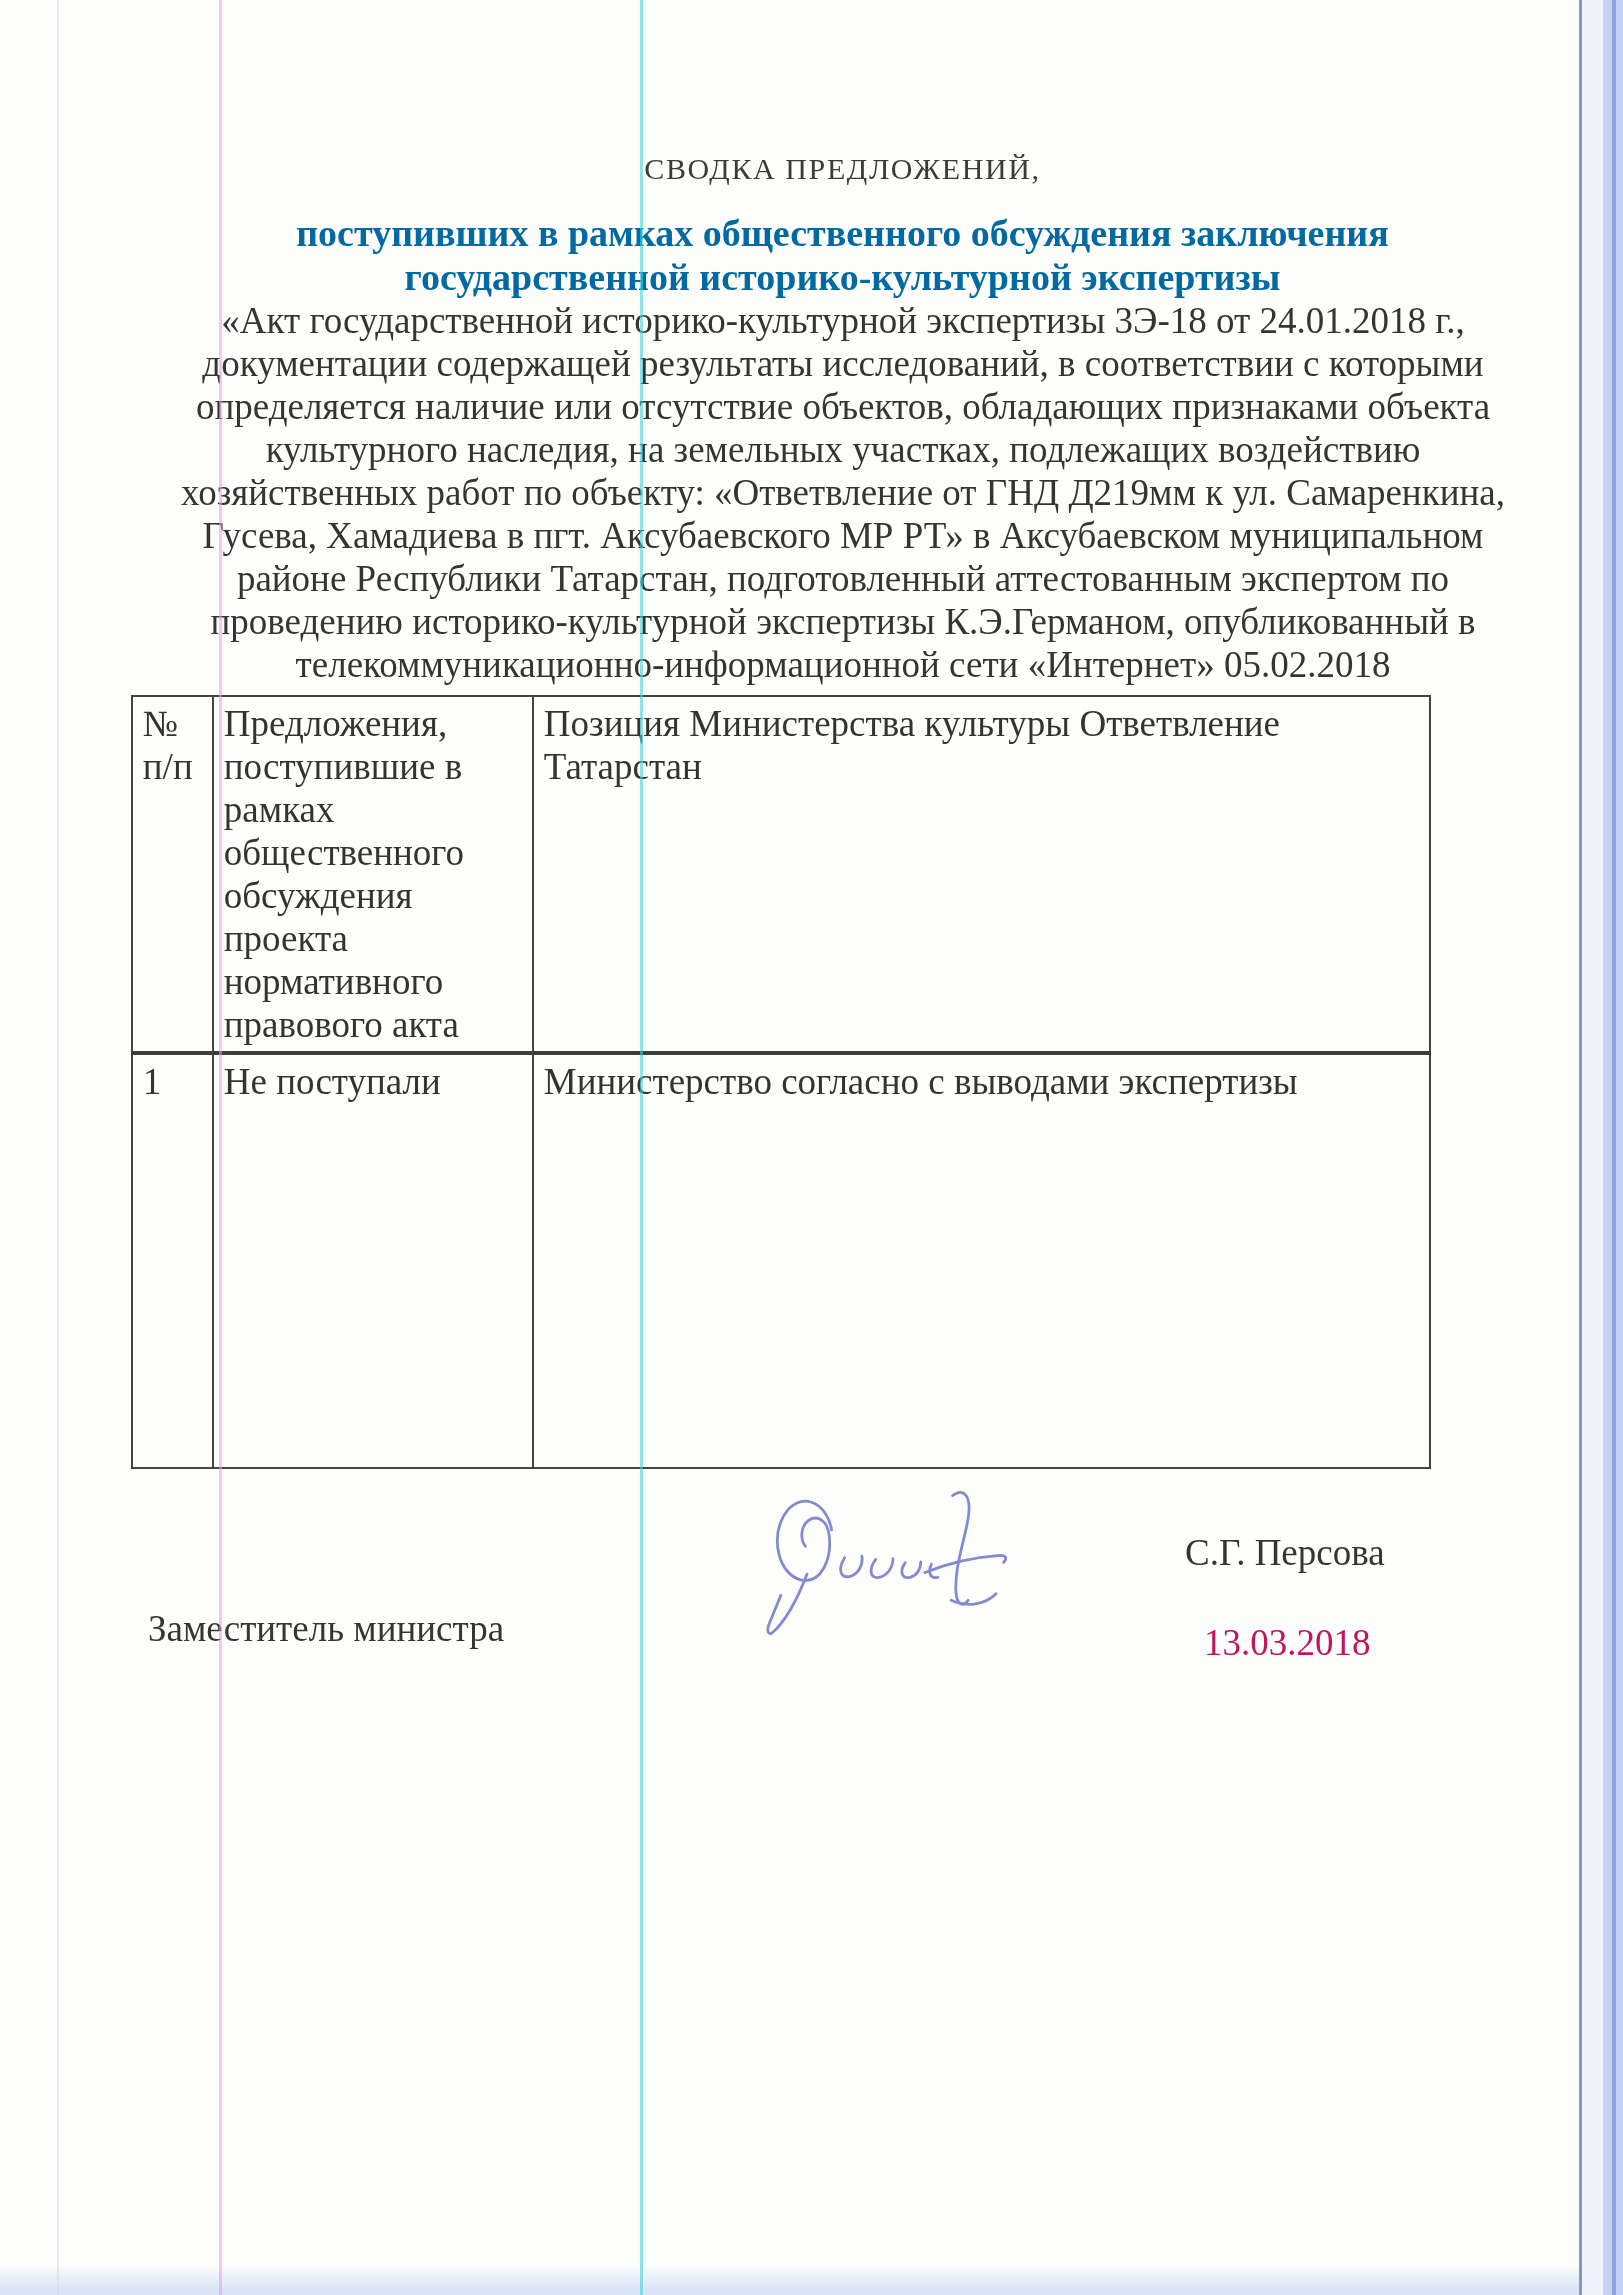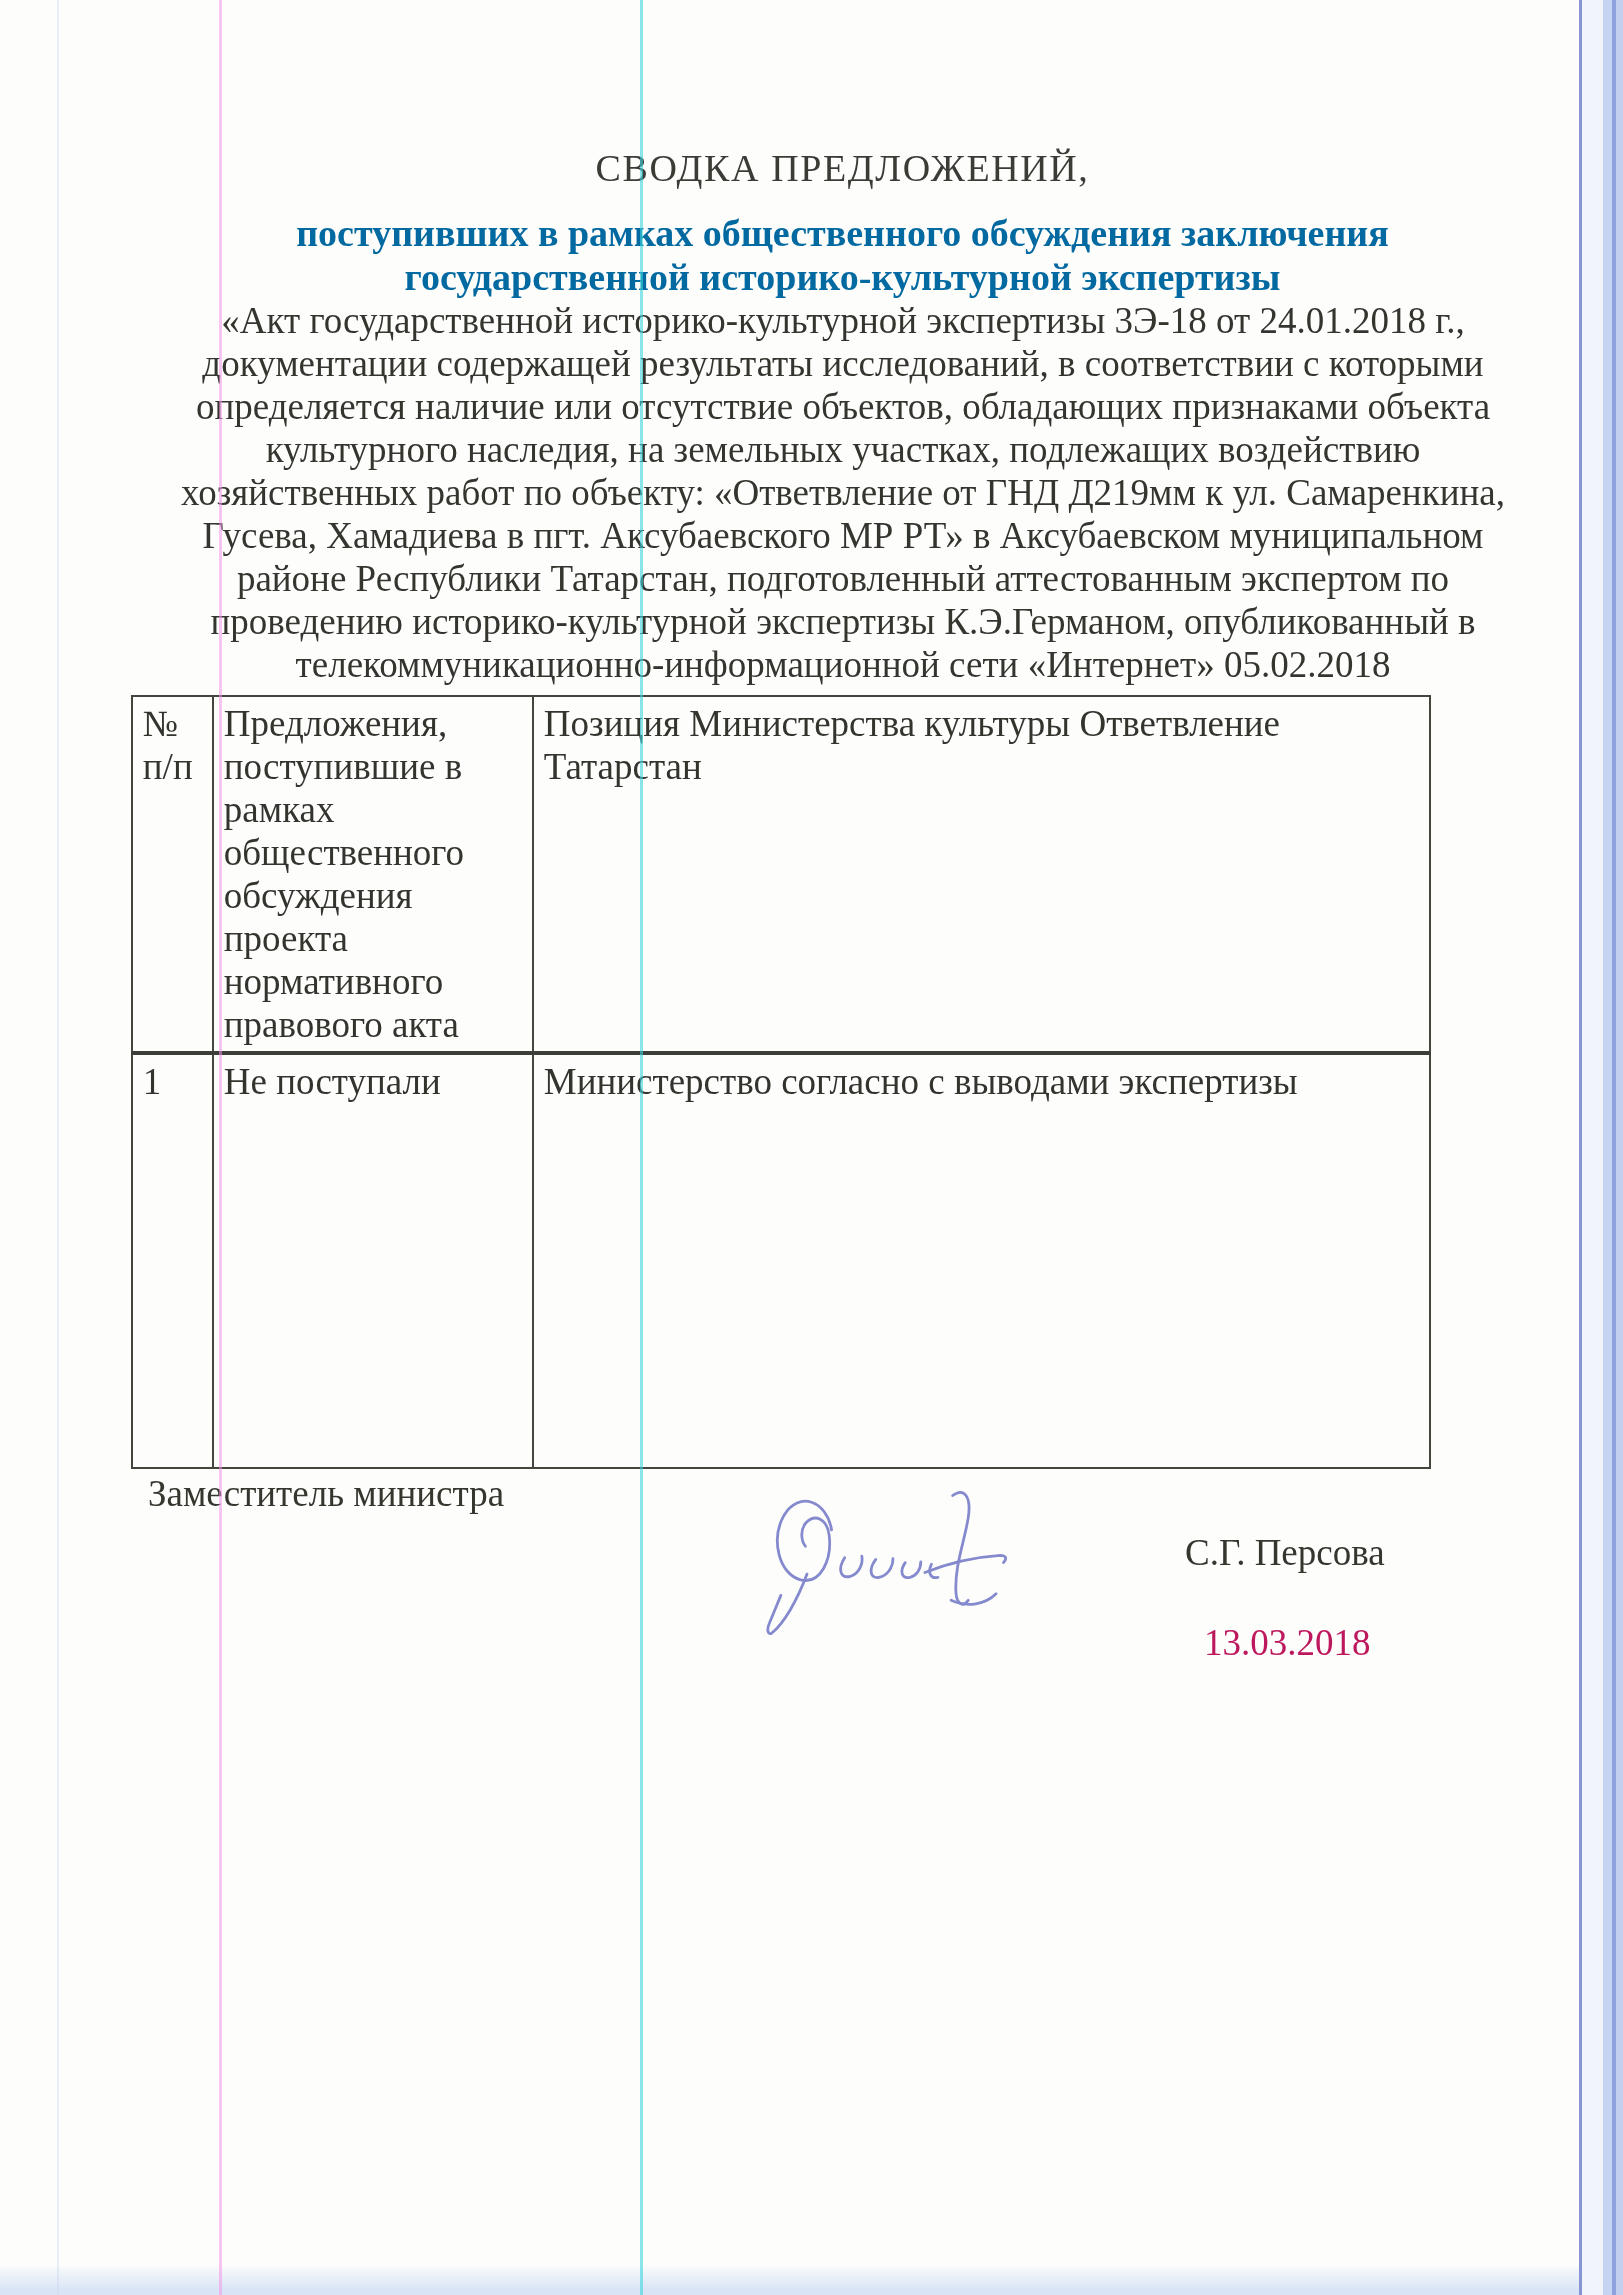--- a/index.html
+++ b/index.html
@@ -12,21 +12,21 @@
     position: relative;
     width: 1623px; height: 2295px;
     background: #fdfdfc;
     overflow: hidden;
     color: #34342e;
   }
 
   
   .doc-title {
     position: absolute; top: 147px; left: 147px; width: 1391px;
-    text-align: center; font-size: 38px; line-height: 43px;
+    text-align: center; font-size: 30px; line-height: 43px;
     letter-spacing: 1.6px; color: #3c3c36; white-space: pre-line;
   }
   .doc-subtitle {
     position: absolute; top: 211px; left: 147px; width: 1391px;
     text-align: center; font-size: 38px; line-height: 44px;
     font-weight: bold; color: #0369a1; white-space: pre-line;
   }
   .doc-body {
     position: absolute; top: 299px; left: 123px; width: 1440px;
     text-align: center; font-size: 37px; line-height: 43px;
@@ -47,21 +47,21 @@
     font-weight: normal;
     font-size: 37px; line-height: 43px; color: #34342e;
     padding: 4.9px 8.2px 4.9px 9.8px;
     white-space: pre-line;
     overflow: hidden;
   }
   .doc-table tr.hdr th { height: 337px; border-bottom: 4.1px solid #3e3e38; }
   .doc-table tr.row td { height: 402px; }
 
   
-  .sig-role  { position: absolute; left: 148px;  top: 1472px; font-size: 37px; color: #36362f; }
+  .sig-role  { position: absolute; left: 148px;  top: 1607px; font-size: 37px; color: #36362f; }
   .sig-name  { position: absolute; left: 1185px; top: 1531px; font-size: 37px; color: #36362f; text-align: right; }
   .sig-date  { position: absolute; left: 1204px; top: 1621px; font-size: 37px; color: #be185d; }
   .sig-svg   { position: absolute; left: 735px;  top: 1479px; width: 311px; height: 164px; overflow: visible; }
 
   
   .vline { position: absolute; top: 0; height: 2295px; z-index: 5; pointer-events: none; }
   .vline.pink  { left: 219px; width: 2.5px; background: rgba(243, 152, 228, 0.55); }
   .vline.cyan  { left: 640px; width: 2.5px; background: rgba(62, 214, 224, 0.60); }
   .vline.faint { left: 57px;  width: 1.6px; background: rgba(200, 212, 240, 0.40); }
   .edge-right {

